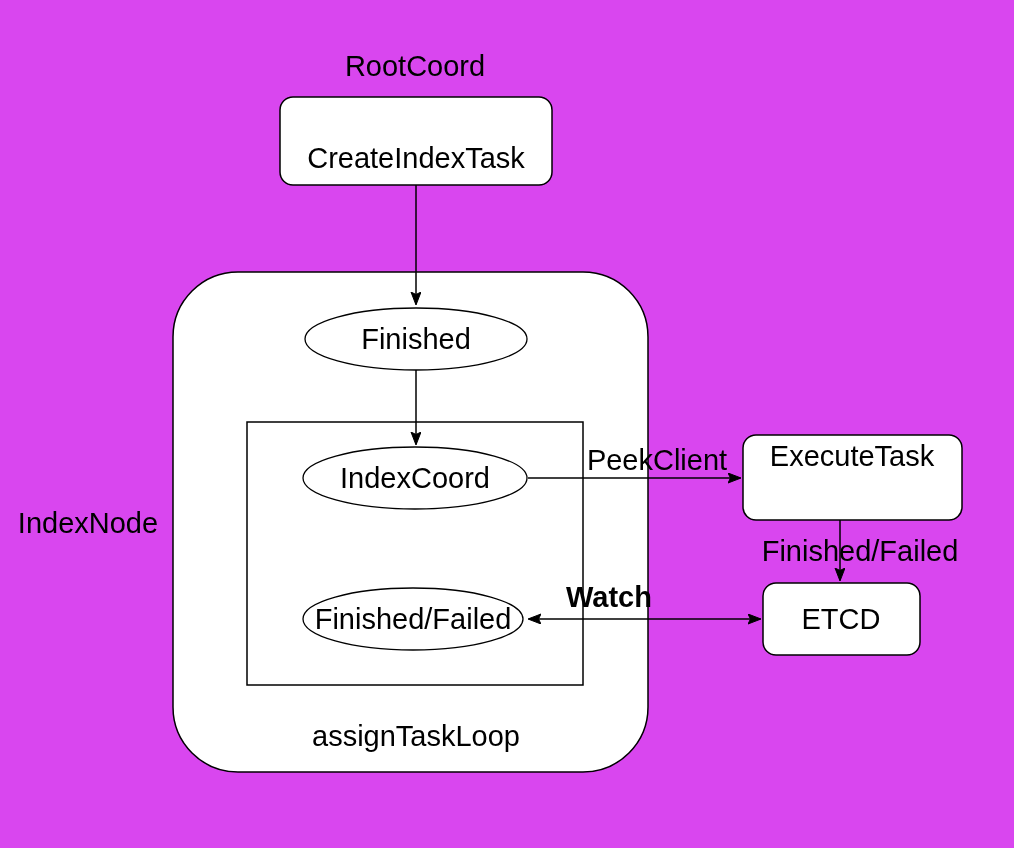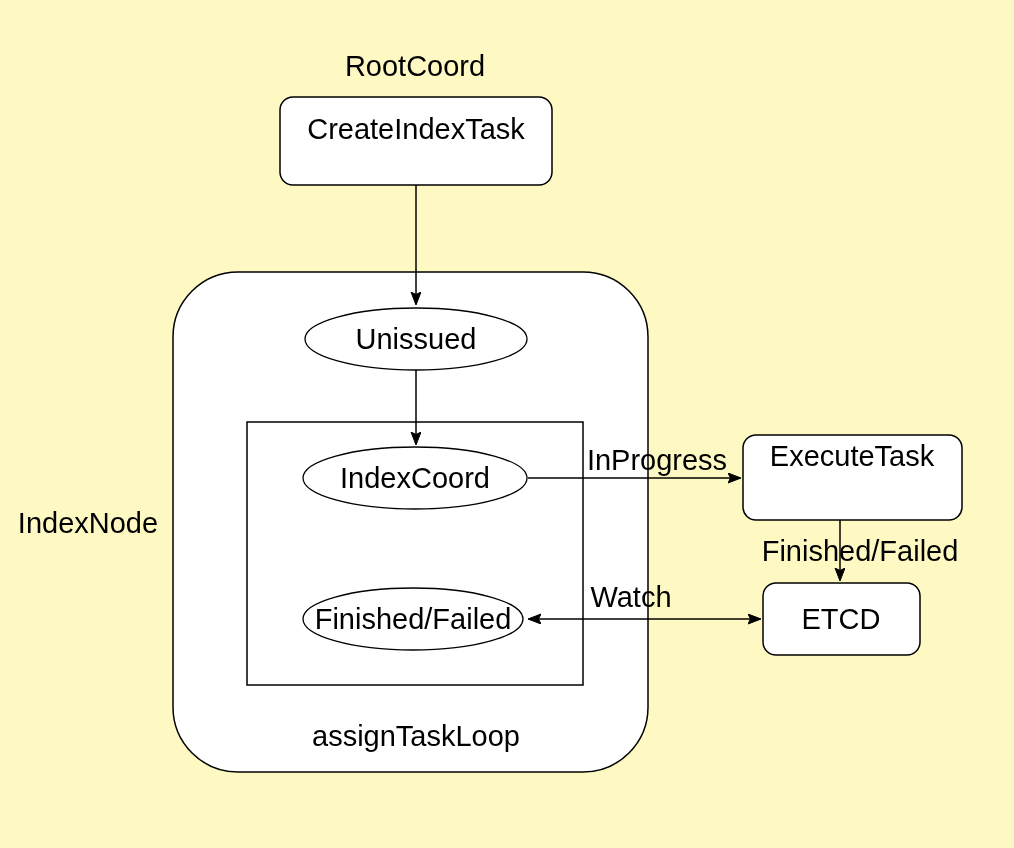--- a/index.html
+++ b/index.html
@@ -4,21 +4,21 @@
 <style>
   html, body {
     margin: 0;
     padding: 0;
     background: #ffffff;
   }
   .stage {
     position: relative;
     width: 1014px;
     height: 848px;
-    background: #fef9c3;
+    background: #d946ef;
     font-family: "Liberation Sans", sans-serif;
     color: #000000;
     overflow: hidden;
   }
   .stage svg {
     position: absolute;
     left: 0;
     top: 0;
   }
   .lbl {
@@ -56,24 +56,24 @@
     <ellipse cx="415" cy="478" rx="112" ry="31" fill="#ffffff" stroke="#000000" stroke-width="1.3"></ellipse>
     <ellipse cx="413" cy="619" rx="110" ry="31" fill="#ffffff" stroke="#000000" stroke-width="1.3"></ellipse>
     <rect x="743" y="435" width="219" height="85" rx="13" ry="13" fill="#ffffff" stroke="#000000" stroke-width="1.5"></rect>
     <rect x="763" y="583" width="157" height="72" rx="13" ry="13" fill="#ffffff" stroke="#000000" stroke-width="1.5"></rect>
   </svg>
 
   <div class="lbl" style="left:415px; top:66px;">RootCoord</div>
   <div class="lbl" style="left:88px; top:523px;">IndexNode</div>
   <div class="lbl" style="left:416px; top:736px;">assignTaskLoop</div>
 
-  <div class="lbl" style="left:416px; top:129px;text-align:right;">CreateIndexTask</div>
-  <div class="lbl" style="left:416px; top:339px;">Unissued</div>
+  <div class="lbl" style="left:416px; top:158px;text-align:right;">CreateIndexTask</div>
+  <div class="lbl" style="left:416px; top:339px;">Finished</div>
   <div class="lbl" style="left:415px; top:478px;">IndexCoord</div>
   <div class="lbl" style="left:413px; top:619px;">Finished/Failed</div>
   <div class="lbl" style="left:852px; top:456px;">ExecuteTask</div>
   <div class="lbl" style="left:841px; top:619px;">ETCD</div>
 
-  <div class="lbl" style="left:657px; top:460px;">InProgress</div>
+  <div class="lbl" style="left:657px; top:460px;">PeekClient</div>
   <div class="lbl" style="left:860px; top:551px;">Finished/Failed</div>
-  <div class="lbl" style="left:631px; top:597px;">Watch</div>
+  <div class="lbl" style="left:609px; top:597px;font-weight:bold;">Watch</div>
 
 </div>
 
 </body></html>

